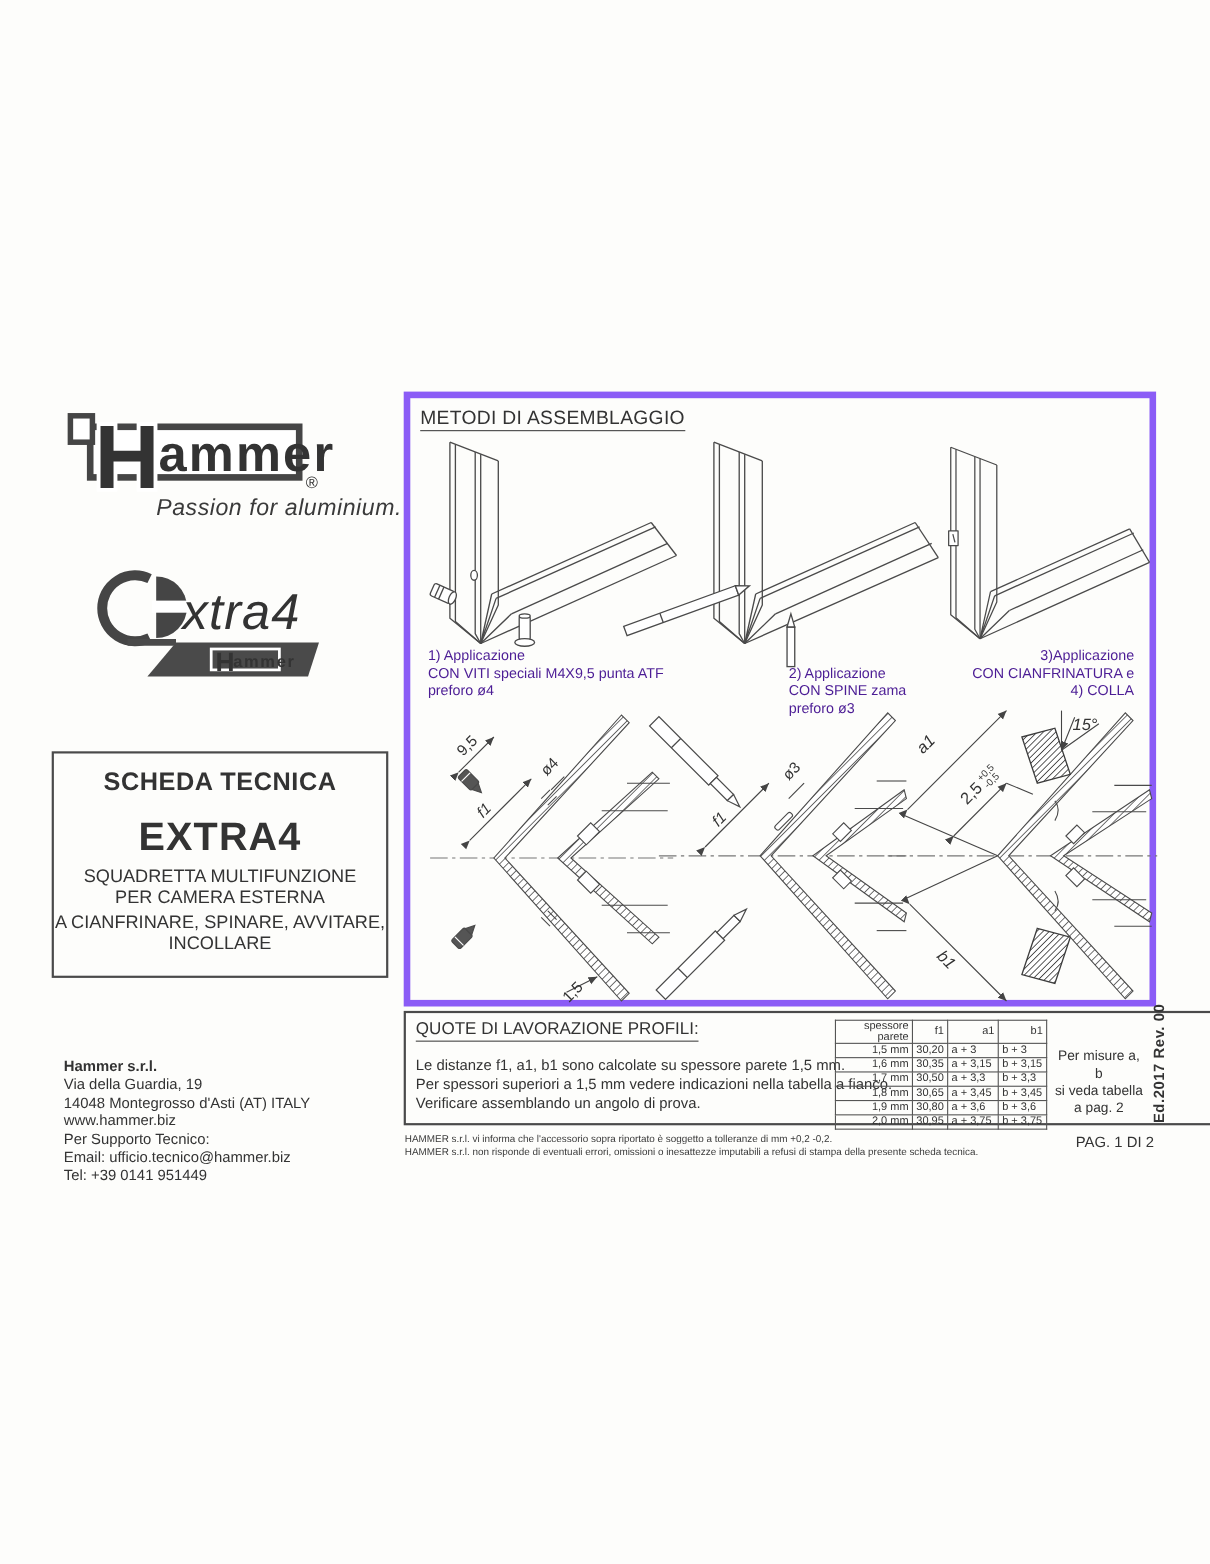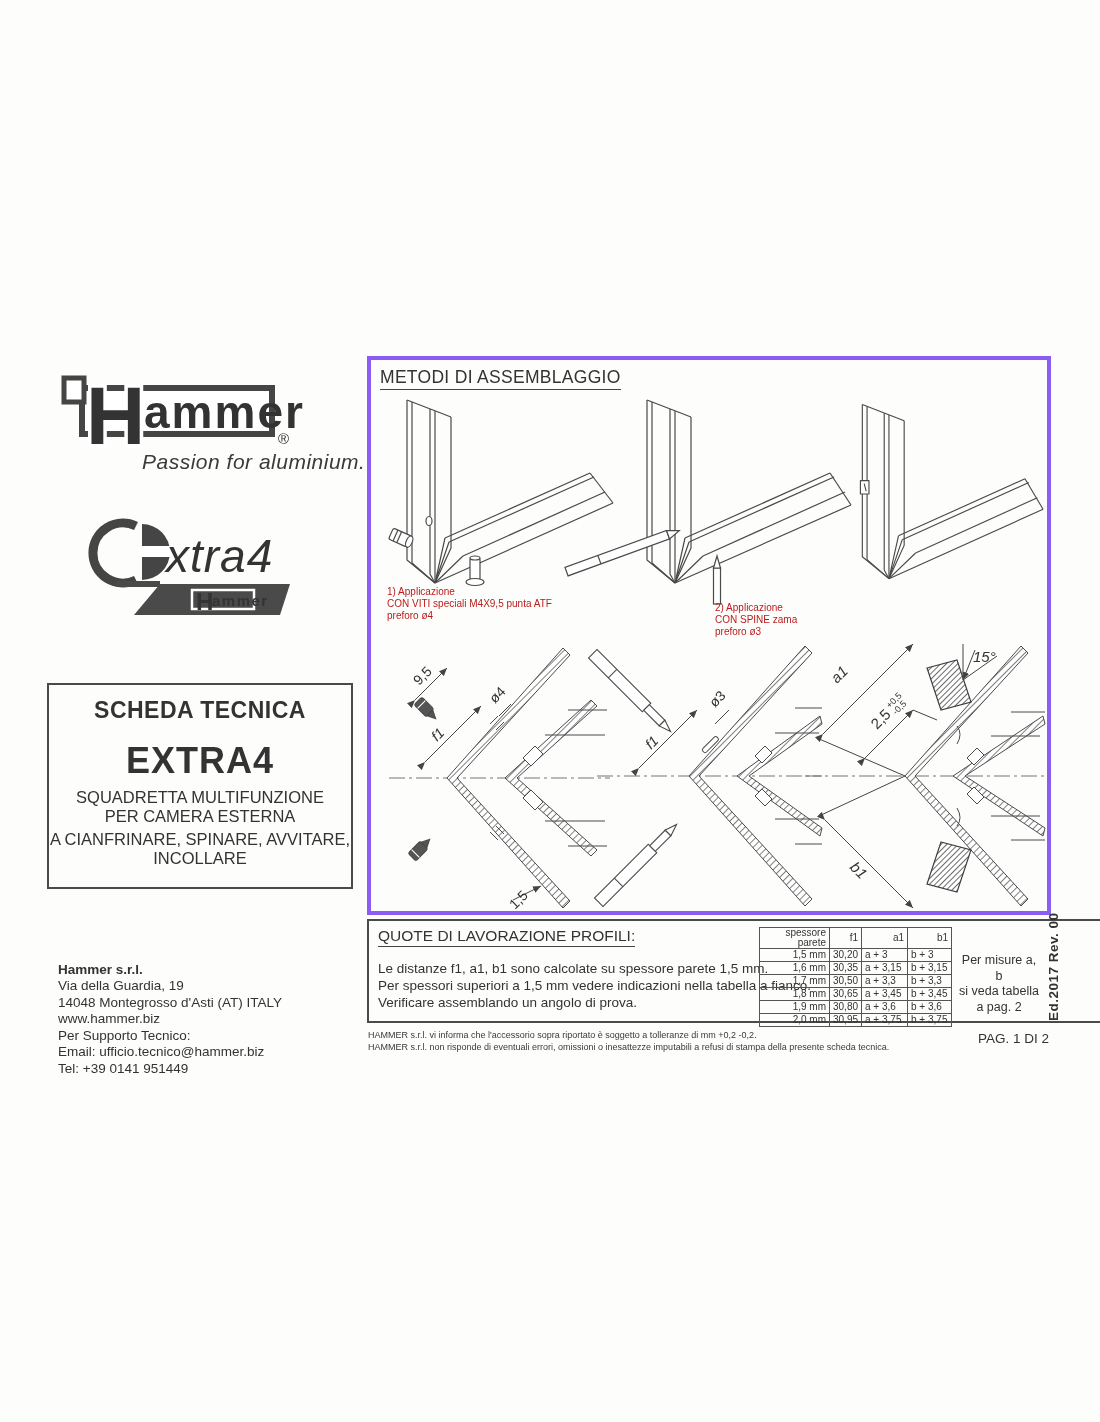--- a/index.html
+++ b/index.html
@@ -17,26 +17,26 @@
     border:2px solid #4a4a4a; text-align:center; padding-top:12px;
   }
   .scheda-title { font-size:23px; font-weight:bold; letter-spacing:0.5px; color:#333; }
   .scheda-product { font-size:36px; font-weight:bold; margin-top:16px; letter-spacing:1px; color:#333; }
   .scheda-sub { font-size:16.5px; margin-top:6px; line-height:1.15; color:#333; }
   .scheda-desc { font-size:16.5px; margin-top:4px; line-height:1.15; color:#333; }
   .company { left:58px; top:962px; font-size:13.5px; line-height:1.22; color:#333; }
   .company .co-name { font-weight:bold; }
 
   
-  .main-panel { left:367px; top:356px; width:684px; height:559px; border:4px solid #8b5cf6; }
+  .main-panel { left:367px; top:356px; width:684px; height:559px; border:6px solid #8b5cf6; }
   .panel-title {
     position:absolute; left:9px; top:7px; font-size:17.5px; color:#333;
     border-bottom:1.5px solid #444; padding-bottom:1px; letter-spacing:0.3px;
   }
-  .caption { font-size:10px; line-height:1.22; color:#b91c1c; }
+  .caption { font-size:13px; line-height:1.22; color:#4c1d95; }
   .caption.right { text-align:right; }
 
   .quote-panel { left:367px; top:919px; width:759px; height:104px; border:2px solid #4a4a4a; }
   .quote-title {
     position:absolute; left:9px; top:6px; font-size:15.5px; color:#333;
     border-bottom:1.5px solid #444; padding-bottom:1px;
   }
   .quote-body { position:absolute; left:9px; top:39px; font-size:13.5px; line-height:1.27; color:#333; }
 
   table.spec { border-collapse:collapse; font-size:10px; color:#333; }
@@ -189,20 +189,25 @@
 
     <div class="abs caption" style="left:16px; top:226px; width:250px;">
       <div>1) Applicazione</div>
       <div>CON VITI speciali M4X9,5 punta ATF</div>
       <div>preforo ø4</div>
     </div>
     <div class="abs caption" style="left:344px; top:242px; width:160px;">
       <div>2) Applicazione</div>
       <div>CON SPINE zama</div>
       <div>preforo ø3</div>
+    </div>
+    <div class="abs caption right" style="left:482px; top:226px; width:176px;">
+      <div>3)Applicazione</div>
+      <div>CON CIANFRINATURA e</div>
+      <div>4) COLLA</div>
     </div>
 
     <svg class="abs" style="left:24px; top:282px;" width="215" height="272" viewBox="0 0 215 272">
       <defs>
         <pattern id="hA" patternUnits="userSpaceOnUse" width="5" height="5" patternTransform="rotate(45)">
           <rect width="5" height="5" fill="#fff"></rect>
             <line x1="0" y1="0" x2="0" y2="5" stroke="#555" stroke-width="1.5"></line>
         </pattern>
         <marker id="mA" markerWidth="9" markerHeight="8" refX="8" refY="4" orient="auto">
           <path d="M0,0.5 L8,4 L0,7.5 Z" fill="#444"></path>

